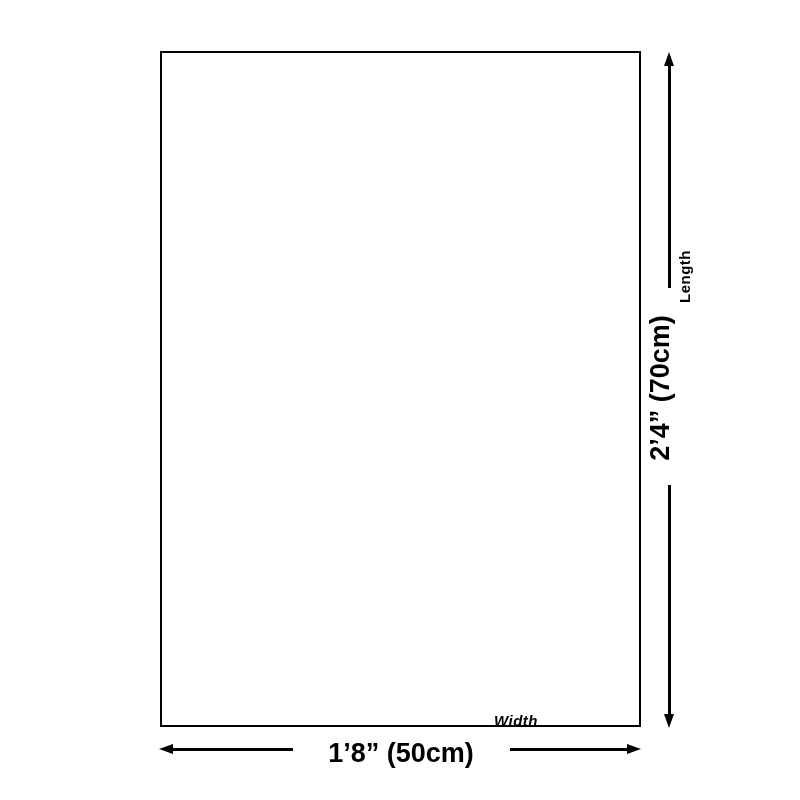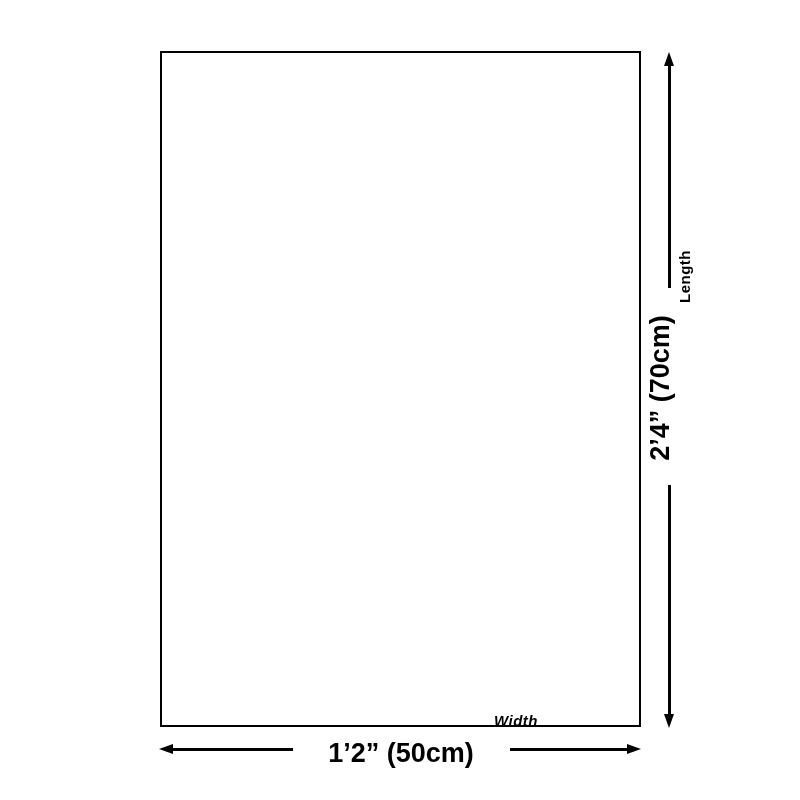--- a/index.html
+++ b/index.html
@@ -112,18 +112,18 @@
 
   <div class="arrowhead arrow-up"></div>
   <div class="dim-line vline seg-v-top"></div>
   <div class="dim-text small-text rotated length-label">Length</div>
   <div class="dim-text big-text rotated length-value">2’4” (70cm)</div>
   <div class="dim-line vline seg-v-bottom"></div>
   <div class="arrowhead arrow-down"></div>
 
   <div class="arrowhead arrow-left"></div>
   <div class="dim-line hline seg-h-left"></div>
-  <div class="dim-text big-text width-value">1’2” (50cm)</div>
+  <div class="dim-text big-text width-value">1’8” (50cm)</div>
   <div class="dim-line hline seg-h-right"></div>
   <div class="dim-text small-text width-label">Width</div>
   <div class="arrowhead arrow-right"></div>
 
 </div>
 
 </body></html>

